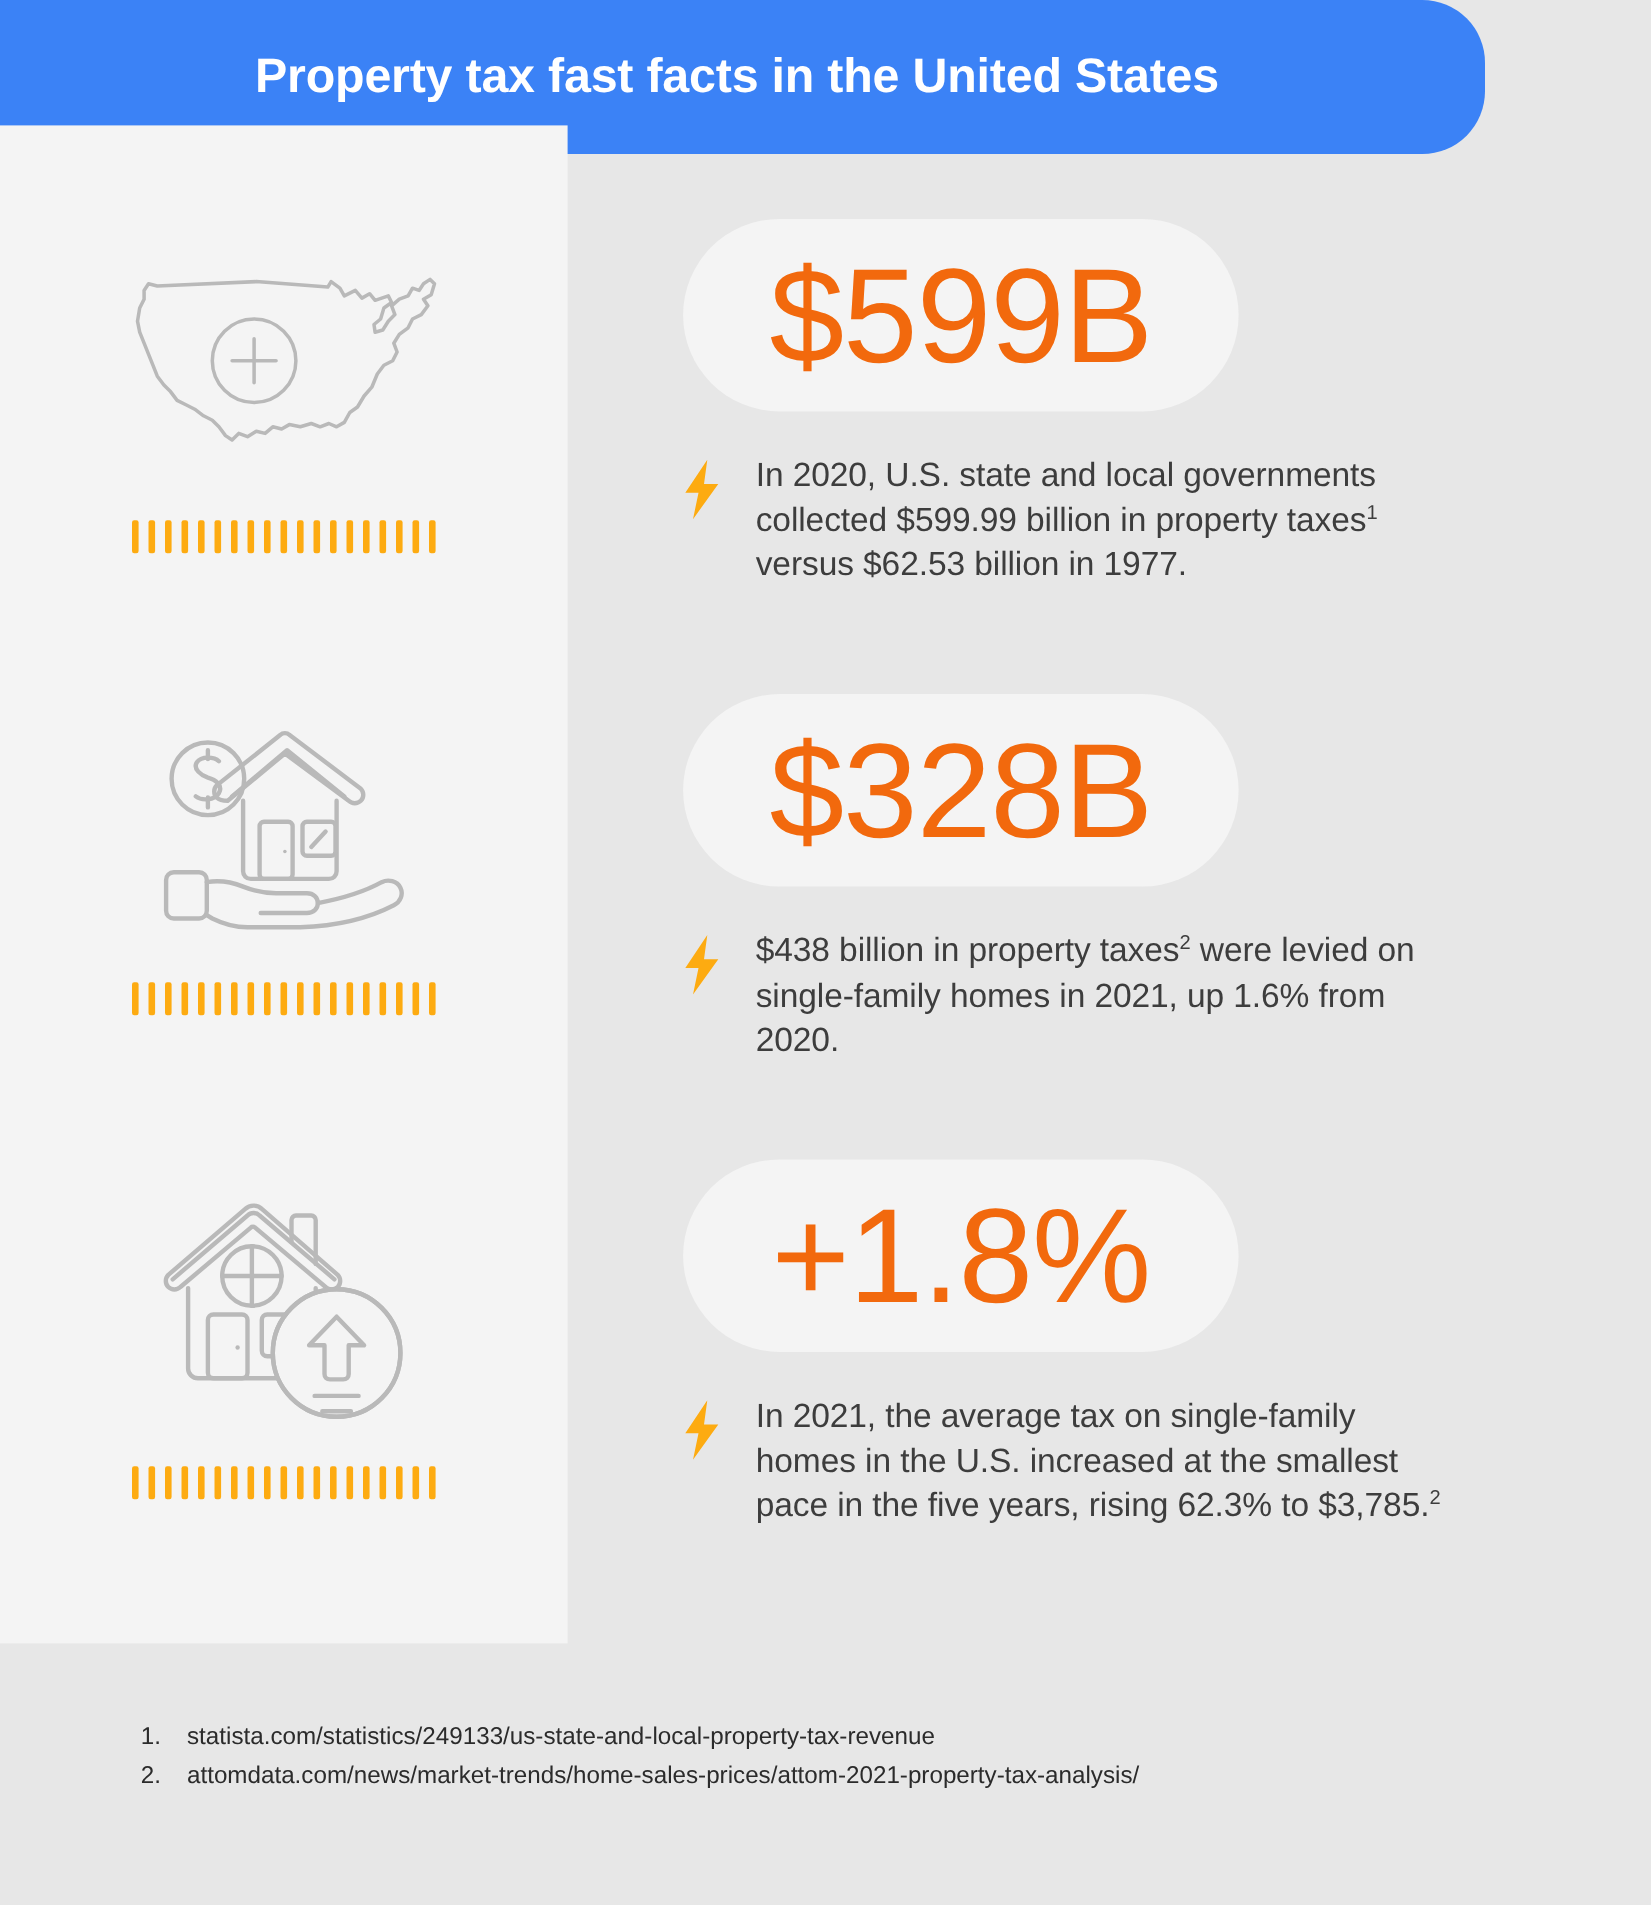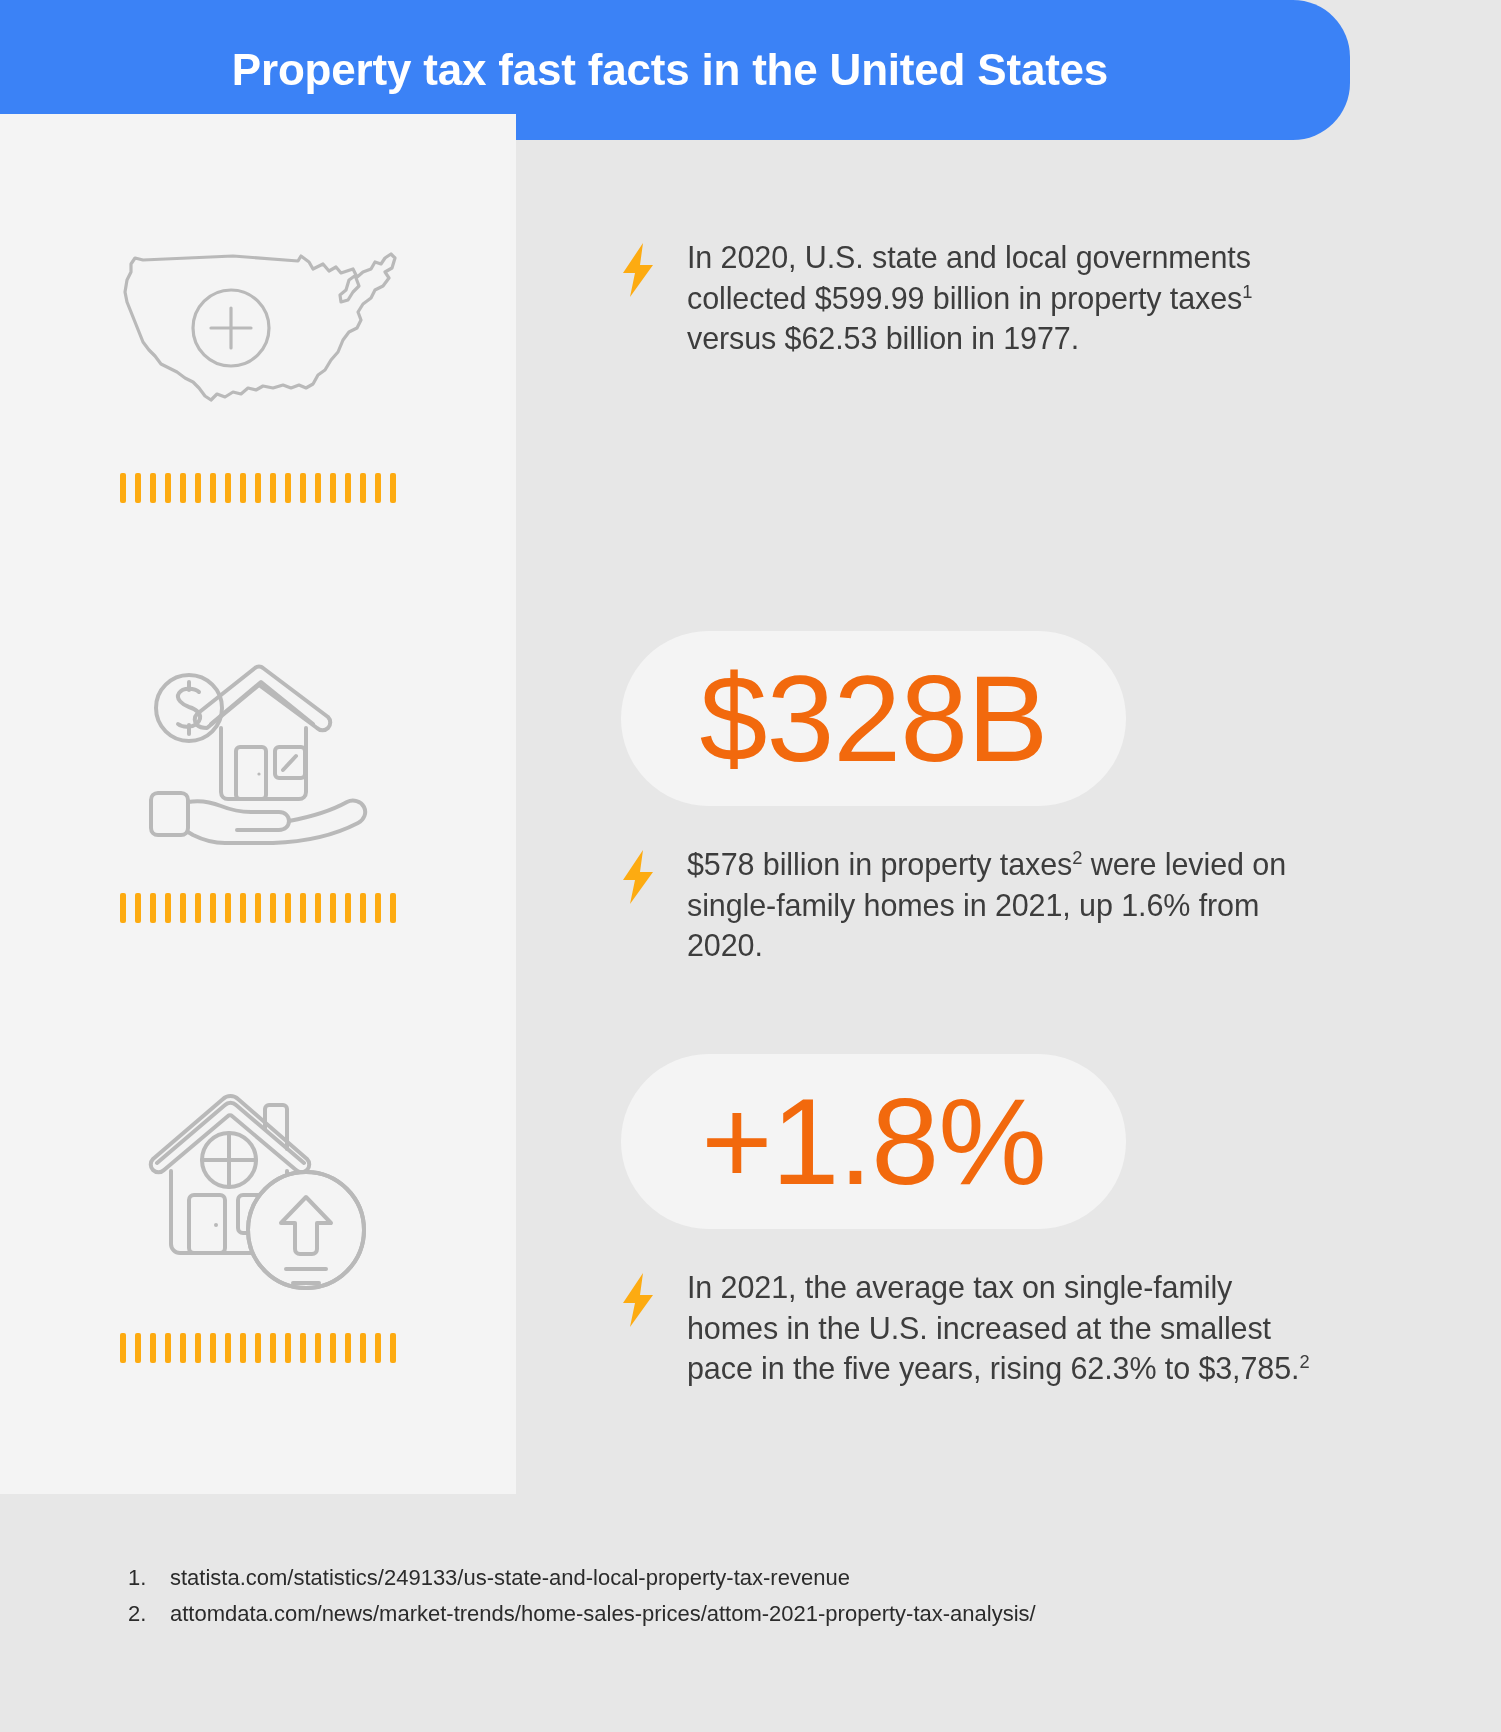--- a/index.html
+++ b/index.html
@@ -304,20 +304,23 @@
         <span></span>
         <span></span>
         <span></span>
     </div>
   </div>
 </div>
 
 <div class="right-column">
 
   <div class="fact f1">
+    <div class="stat-pill">
+      <span class="stat-value">$599B</span>
+    </div>
     <div class="fact-body">
       <span class="bolt-icon">
         <svg width="34" height="54" viewBox="0 0 34 54">
           <path d="M22 0 L2 30 L14 30 L9 54 L32 22 L19 22 Z" fill="#fdab11"></path>
         </svg>
       </span>
       <div class="fact-text">
         <span>In 2020, U.S. state and local governments collected $599.99 billion in property taxes</span><sup>1</sup><span> versus $62.53 billion in 1977.</span>
       </div>
     </div>
@@ -327,21 +330,21 @@
     <div class="stat-pill">
       <span class="stat-value">$328B</span>
     </div>
     <div class="fact-body">
       <span class="bolt-icon">
         <svg width="34" height="54" viewBox="0 0 34 54">
           <path d="M22 0 L2 30 L14 30 L9 54 L32 22 L19 22 Z" fill="#fdab11"></path>
         </svg>
       </span>
       <div class="fact-text">
-        <span>$578 billion in property taxes</span><sup>2</sup><span> were levied on single-family homes in 2021, up 1.6% from 2020.</span>
+        <span>$438 billion in property taxes</span><sup>2</sup><span> were levied on single-family homes in 2021, up 1.6% from 2020.</span>
       </div>
     </div>
   </div>
 
   <div class="fact f3">
     <div class="stat-pill">
       <span class="stat-value">+1.8%</span>
     </div>
     <div class="fact-body">
       <span class="bolt-icon">

